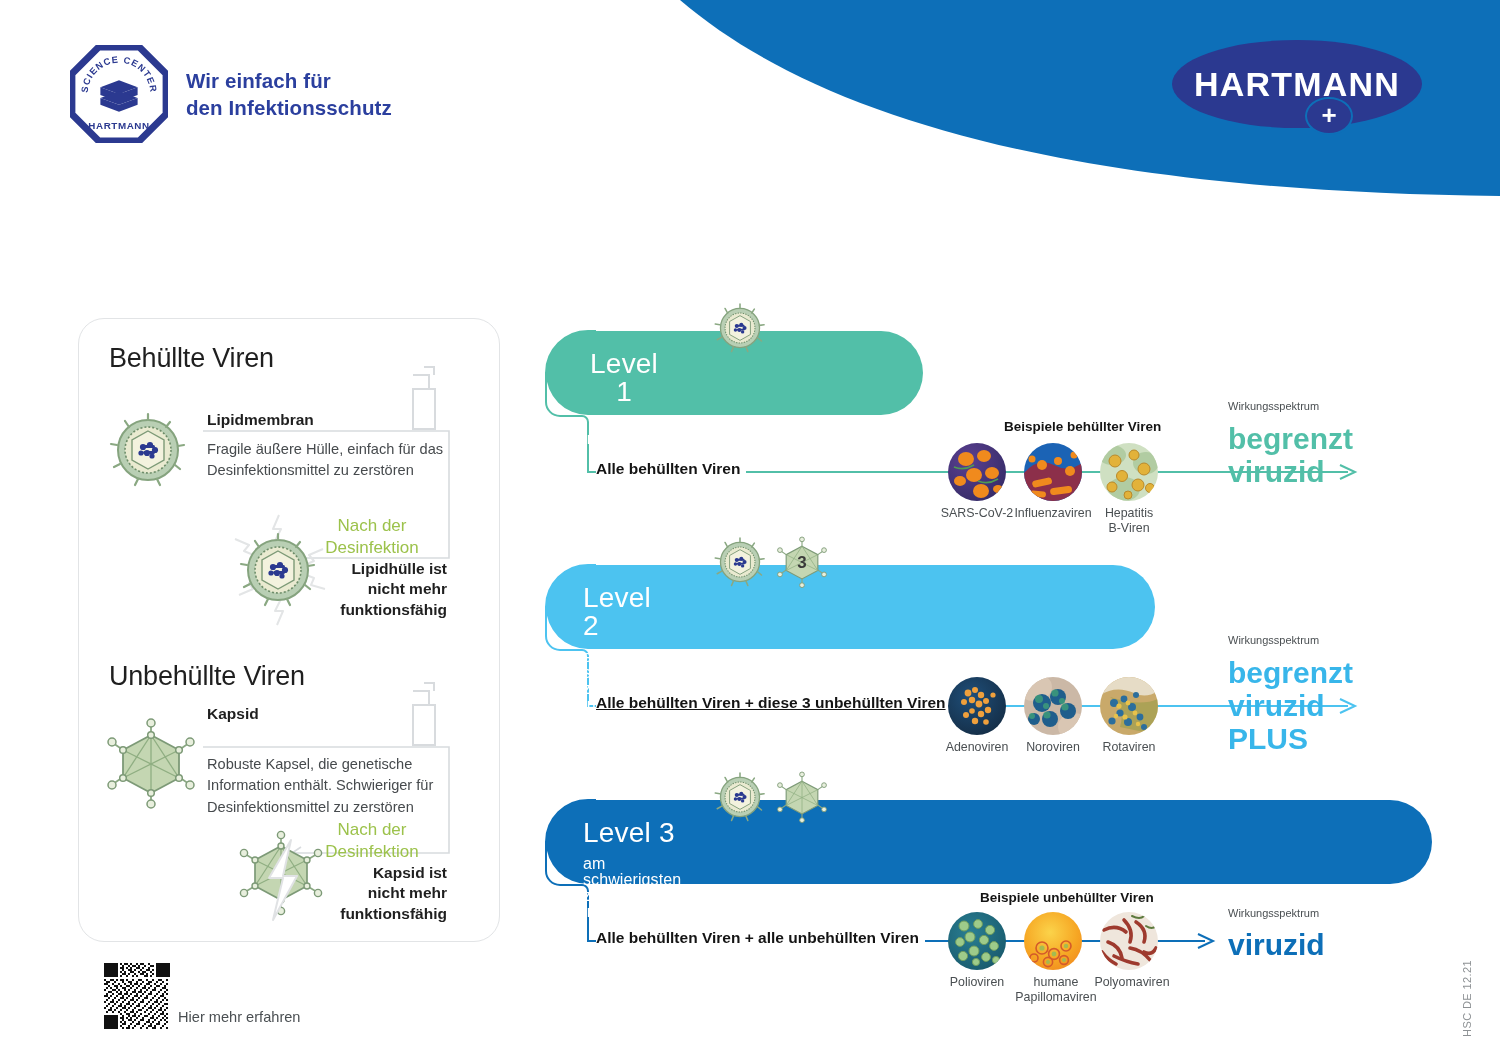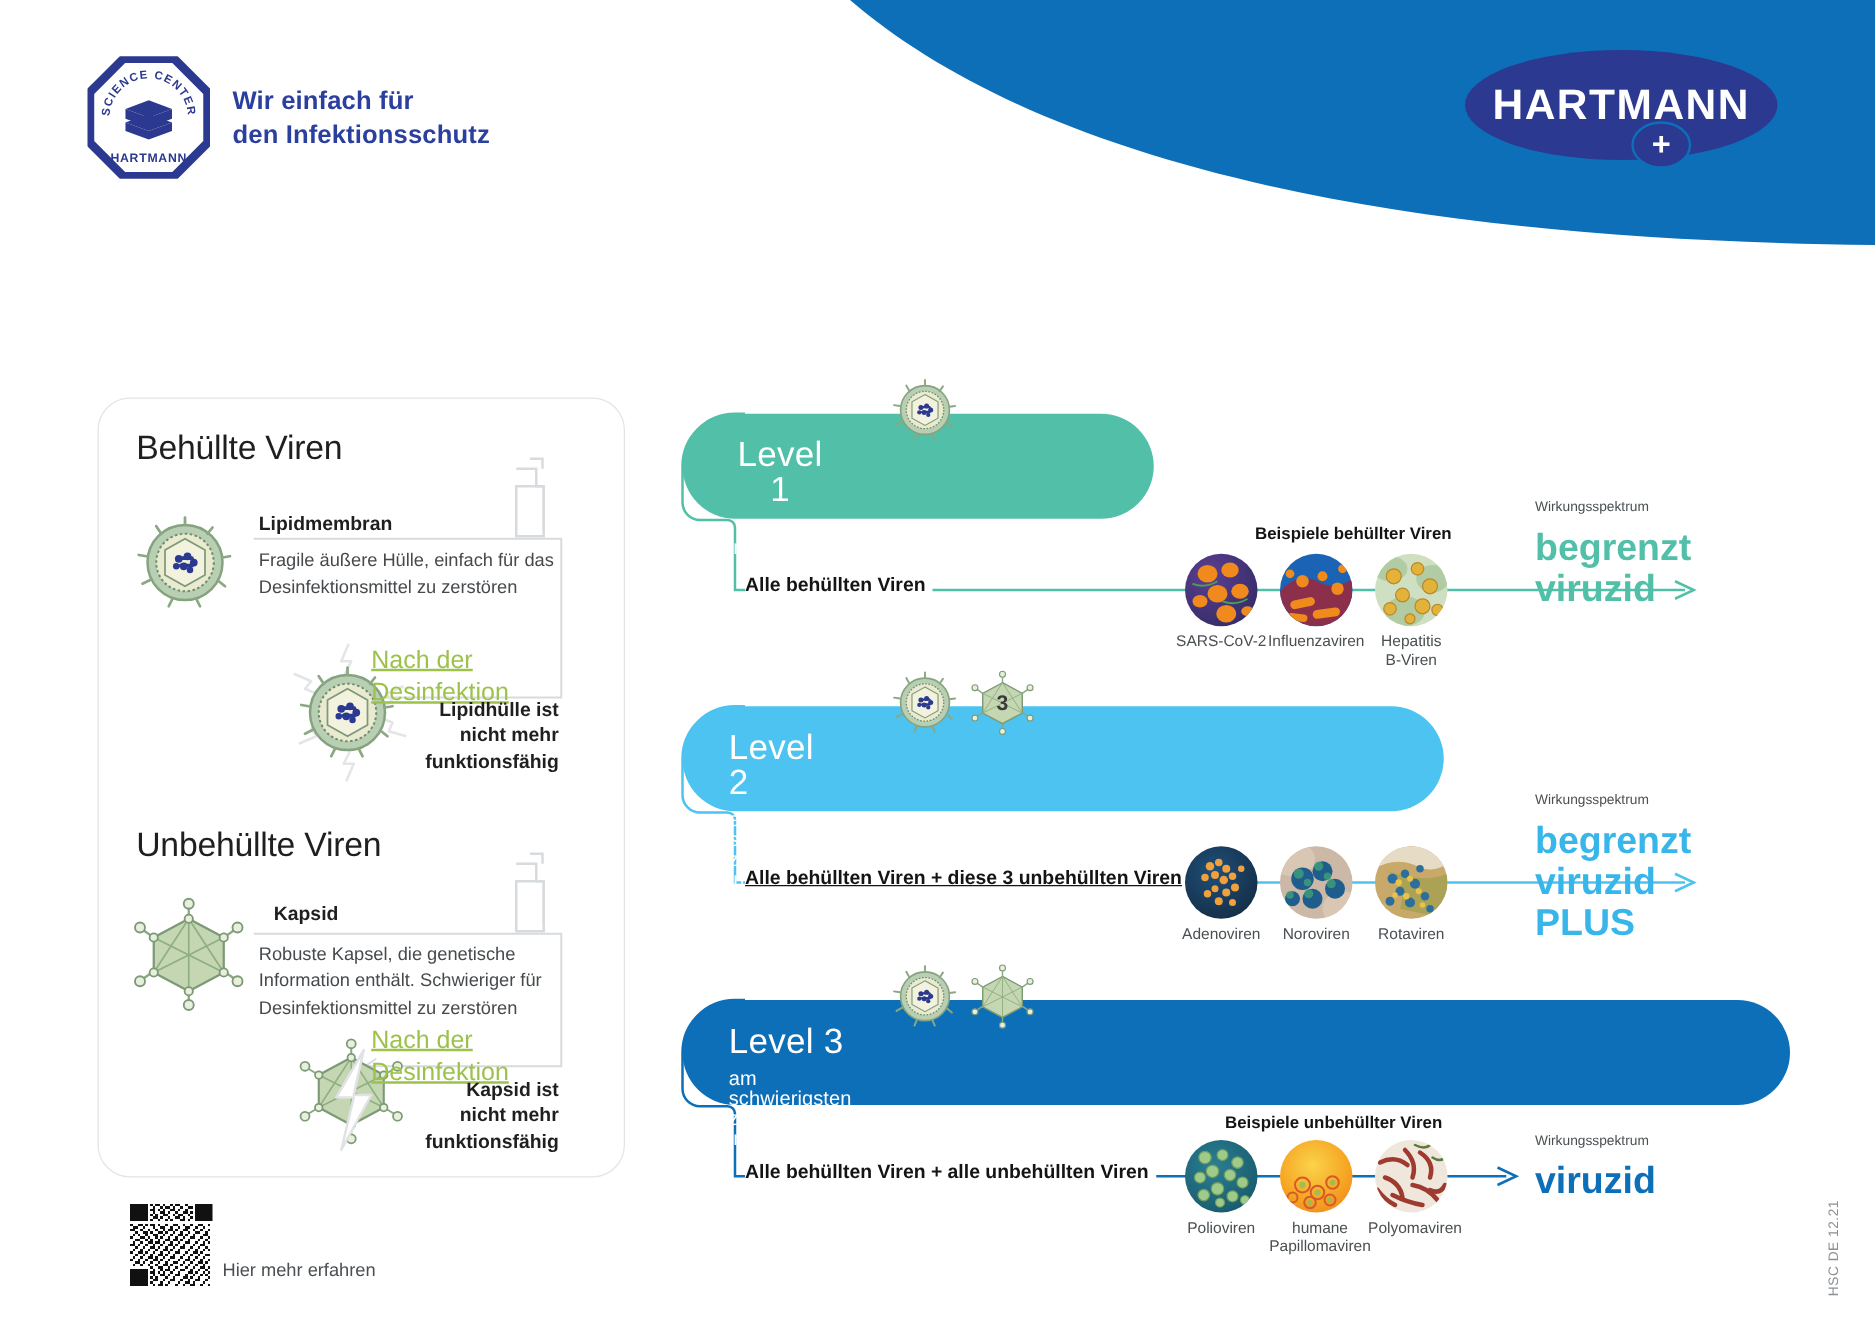--- a/index.html
+++ b/index.html
@@ -31,21 +31,21 @@
 
   
   .left-panel{position:absolute;left:78px;top:318px;width:420px;height:622px;
      border:1px solid #e2e4e6;border-radius:26px;background:#fff;}
   .lp-heading{position:absolute;font-size:27px;color:#1f1f1f;letter-spacing:-.2px;}
   .lp-h1{left:30px;top:24px;}
   .lp-h2{left:30px;top:342px;}
 
   .lp-term{position:absolute;font-size:15.5px;font-weight:bold;color:#1f1f1f;}
   .lp-body{position:absolute;font-size:14.6px;color:#464a4d;line-height:1.46;}
-  .lp-after{position:absolute;font-size:20px;color:#9cc24b;line-height:1.32;text-align:left;text-decoration:underline;}
+  .lp-after{position:absolute;font-size:17px;color:#9cc24b;line-height:1.32;text-align:center;}
   .lp-result{position:absolute;font-size:15.5px;font-weight:bold;color:#1f1f1f;line-height:1.32;text-align:right;}
 
   .lp-lines{position:absolute;left:0;top:0;width:420px;height:622px;pointer-events:none;}
   .lp-art{position:absolute;}
 
   
   .level-block{position:absolute;}
   .pill{position:absolute;border-radius:42px;display:block;}
   .pill-label{position:absolute;color:#ffffff;}
   .pill-title{font-size:28px;line-height:1;letter-spacing:.2px;}
@@ -239,21 +239,21 @@
           <circle cx="7" cy="25" r="4"></circle>
         <circle cx="46" cy="18" r="3.3"></circle>
           <circle cx="74" cy="33" r="3.3"></circle>
           <circle cx="74" cy="61" r="3.3"></circle>
         <circle cx="46" cy="76" r="3.3"></circle>
           <circle cx="18" cy="61" r="3.3"></circle>
           <circle cx="18" cy="33" r="3.3"></circle>
       </g>
     </svg>
 
-    <div class="lp-term" style="left:128px;top:404px;margin-left:12px;">Kapsid</div>
+    <div class="lp-term" style="left:128px;top:386px;">Kapsid</div>
     <div class="lp-body" style="left:128px;top:435px;width:256px;">
       <div>Robuste Kapsel, die genetische</div>
       <div>Information enthält. Schwieriger für</div>
       <div>Desinfektionsmittel zu zerstören</div>
     </div>
 
     <svg class="lp-art" style="left:152px;top:503px;" width="100" height="110" viewBox="0 0 100 110">
       <g stroke="#8aa882" stroke-width="1.6">
         <line x1="50" y1="26" x2="50" y2="14"></line>
           <line x1="76" y1="38" x2="86" y2="32"></line>

